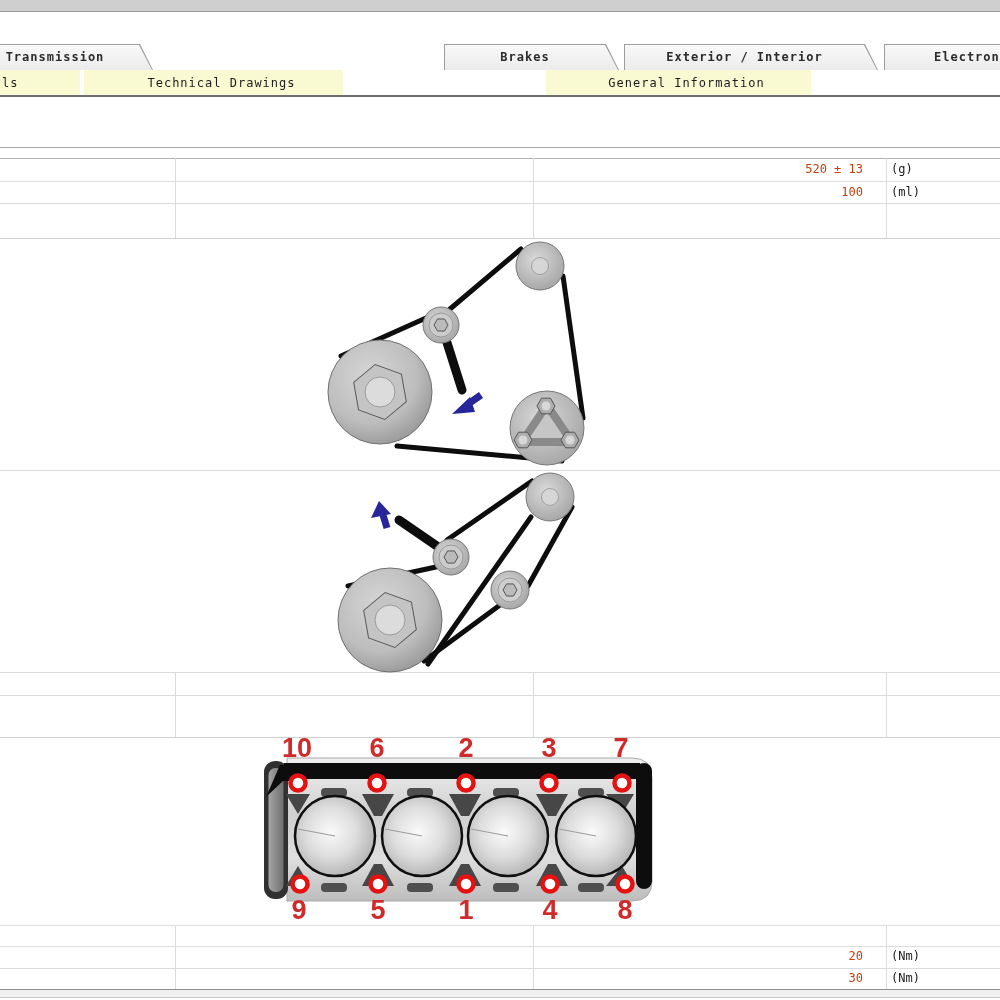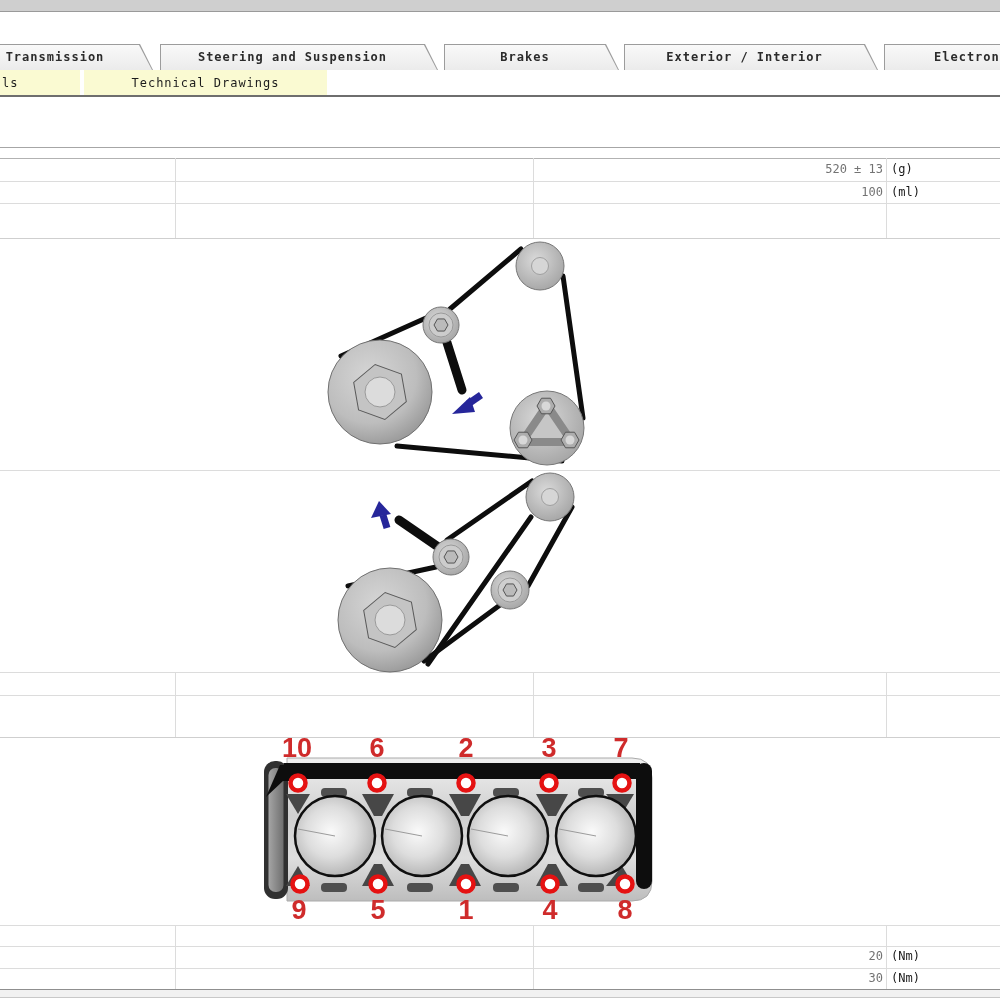--- a/index.html
+++ b/index.html
@@ -8,46 +8,41 @@
   .topbar{position:absolute;left:0;top:0;width:1000px;height:11px;background:#cfcfcf;border-bottom:1px solid #9a9a9a;}
   .tab{position:absolute;top:44px;height:26px;display:flex;align-items:center;justify-content:center;
        font-size:12px;color:#2b2b2b;letter-spacing:1px;}
   .tab .bg{position:absolute;inset:0;background:#9c9c9c;clip-path:polygon(0 0,calc(100% - 13px) 0,100% 100%,0 100%);}
   .tab .fg{position:absolute;left:1px;right:1px;top:1px;bottom:0;background:linear-gradient(#f9f9f9,#ebebeb);
            clip-path:polygon(0 0,calc(100% - 13px) 0,100% 100%,0 100%);}
   .tab .lbl{position:relative;z-index:2;padding-right:13px;white-space:nowrap;font-weight:bold;}
   .tab.clipright{justify-content:flex-start;}
   .tab.clipright .lbl{padding-left:50px;}
   .ycell{position:absolute;top:70px;height:25px;background:#fafad2;display:flex;align-items:center;justify-content:center;
-         font-size:12px;color:#1c1c1c;letter-spacing:1px;overflow:hidden;}
+         font-size:12px;color:#1c1c1c;letter-spacing:1px;overflow:hidden;padding-left:16px;}
   .ycell.clipleft{justify-content:flex-start;padding-left:2px;}
   .hline{position:absolute;left:0;width:1000px;height:1px;background:#dcdcdc;}
   .vline{position:absolute;width:1px;background:#dcdcdc;}
-  .valnum{position:absolute;left:700px;width:183px;text-align:right;font-size:12px;color:#737373;}
+  .valnum{position:absolute;left:680px;width:183px;text-align:right;font-size:12px;color:#c2410c;}
   .valunit{position:absolute;left:891px;font-size:12px;color:#1a1a1a;}
   .bottomband{position:absolute;left:0;top:990px;width:1000px;height:7px;background:#f1f1f1;}
   svg{position:absolute;overflow:visible;}
 </style>
 </head>
 <body>
 
 <div class="screen">
 
   <div class="topbar"></div>
 
   <div class="tab" style="left:-30px;width:183px">
     <div class="bg"></div>
     <div class="fg"></div>
     <span class="lbl">Transmission</span>
   </div>
-  <div class="tab" style="left:160px;width:278px">
-    <div class="bg"></div>
-    <div class="fg"></div>
-    <span class="lbl">Steering and Suspension</span>
-  </div>
   <div class="tab" style="left:444px;width:175px">
     <div class="bg"></div>
     <div class="fg"></div>
     <span class="lbl">Brakes</span>
   </div>
   <div class="tab" style="left:624px;width:254px">
     <div class="bg"></div>
     <div class="fg"></div>
     <span class="lbl">Exterior / Interior</span>
   </div>
@@ -55,20 +50,23 @@
     <div class="bg"></div>
     <div class="fg"></div>
     <span class="lbl">Electron</span>
   </div>
 
   <div class="ycell clipleft" style="left:0;width:78px">
     <span>ls</span>
   </div>
   <div class="ycell" style="left:84px;width:243px">
     <span>Technical Drawings</span>
+  </div>
+  <div class="ycell" style="left:546px;width:249px">
+    <span>General Information</span>
   </div>
 
   <div class="hline" style="top:95px;height:2px;background:#6e6e6e"></div>
   <div class="hline" style="top:147px;background:#a6a6a6"></div>
   <div class="hline" style="top:158px;background:#b2b2b2"></div>
   <div class="hline" style="top:181px"></div>
   <div class="hline" style="top:203px"></div>
   <div class="hline" style="top:238px;background:#cfcfcf"></div>
   <div class="hline" style="top:470px"></div>
   <div class="hline" style="top:672px"></div>

